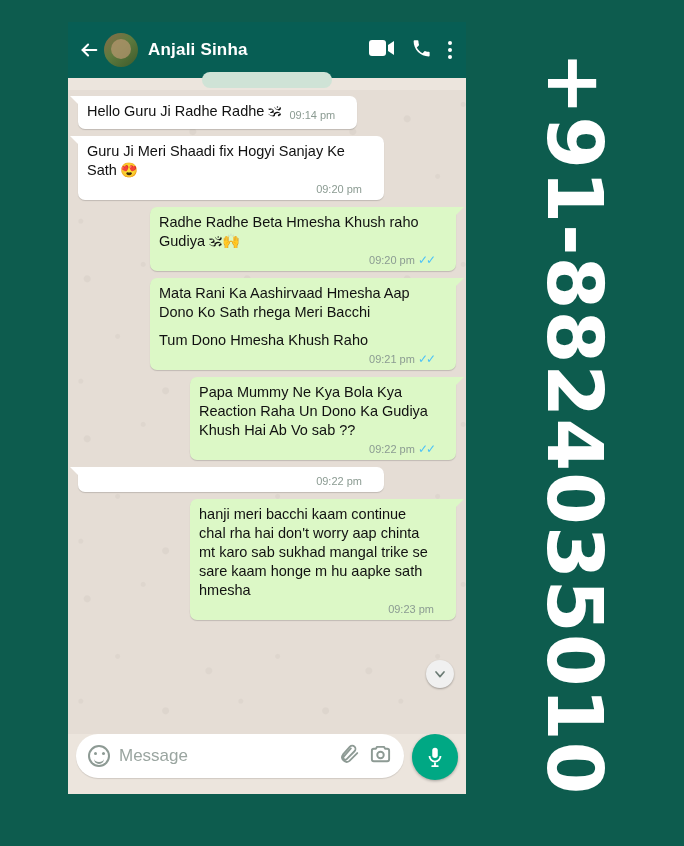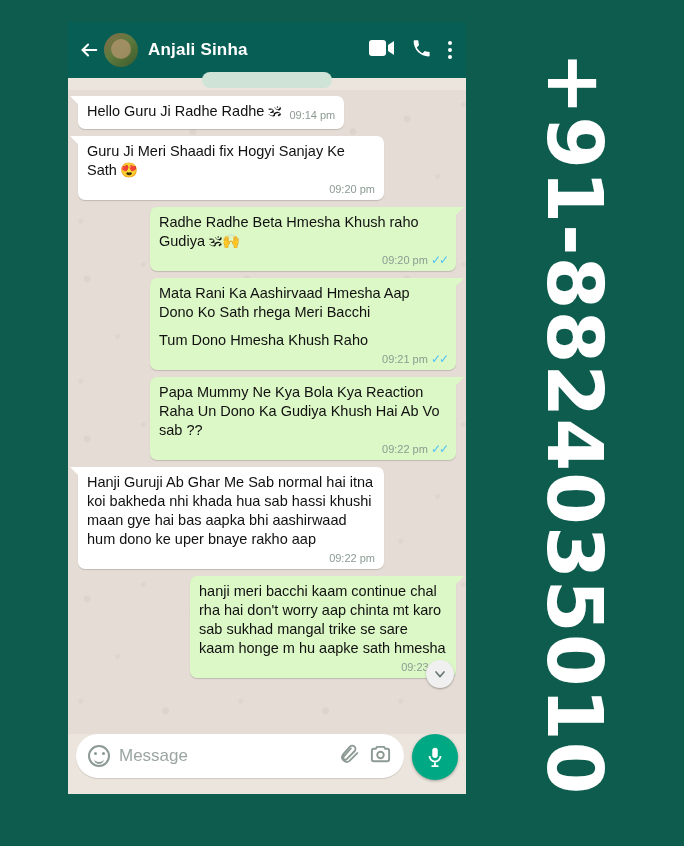--- a/index.html
+++ b/index.html
@@ -119,21 +119,21 @@
     overflow: hidden;
   }
 
   .row { display: flex; margin-bottom: 7px; }
   .row.in  { justify-content: flex-start; }
   .row.out { justify-content: flex-end; }
 
   .bubble {
     max-width: 306px;
     border-radius: 7px;
-    padding: 6px 9px 4px 9px;
+    padding: 6px 22px 4px 9px;
     position: relative;
     box-shadow: 0 1px 1px rgba(0,0,0,.16);
     font-size: 14.5px;
     line-height: 19px;
     color: #111;
   }
   .bubble.in  { background: #ffffff; border-top-left-radius: 0; }
   .bubble.out { background: #dcf8c6; border-top-right-radius: 0; }
 
   .bubble.in::before {
@@ -345,32 +345,31 @@
           <div class="para">Mata Rani Ka Aashirvaad Hmesha Aap Dono Ko Sath rhega Meri Bacchi</div>
           <div class="para">Tum Dono Hmesha Khush Raho</div>
           <div class="meta">
             <span class="time">09:21 pm</span>
             <span class="ticks">✓✓</span>
           </div>
         </div>
       </div>
 
       <div class="row out">
-        <div class="bubble out" style="width:306px">
+        <div class="bubble out" style="width:266px">
           <div class="para">Papa Mummy Ne Kya Bola Kya Reaction Raha Un Dono Ka Gudiya Khush Hai Ab Vo sab ??</div>
           <div class="meta">
             <span class="time">09:22 pm</span>
             <span class="ticks">✓✓</span>
           </div>
         </div>
       </div>
 
       <div class="row in">
         <div class="bubble in" style="width:306px">
-          <div class="para">Hanji Guruji Ab Ghar Me Sab normal hai itna koi bakheda nhi khada hua sab hassi khushi maan gye hai bas aapka bhi aashirwaad hum dono ke uper bnaye rakho aap</div>
           <div class="meta">
             <span class="time">09:22 pm</span>
           </div>
         </div>
       </div>
 
       <div class="row out">
         <div class="bubble out" style="width:266px">
           <div class="para">hanji meri bacchi kaam continue chal rha hai don't worry aap chinta mt karo sab sukhad mangal trike se sare kaam honge m hu aapke sath hmesha</div>
           <div class="meta">

